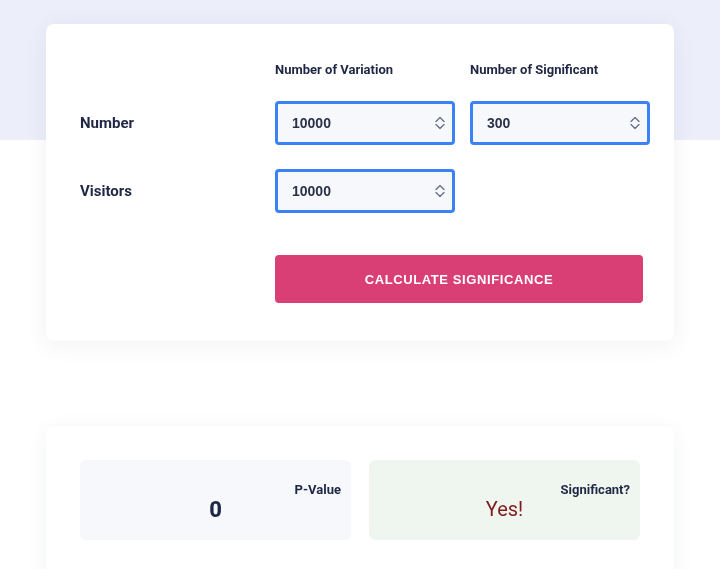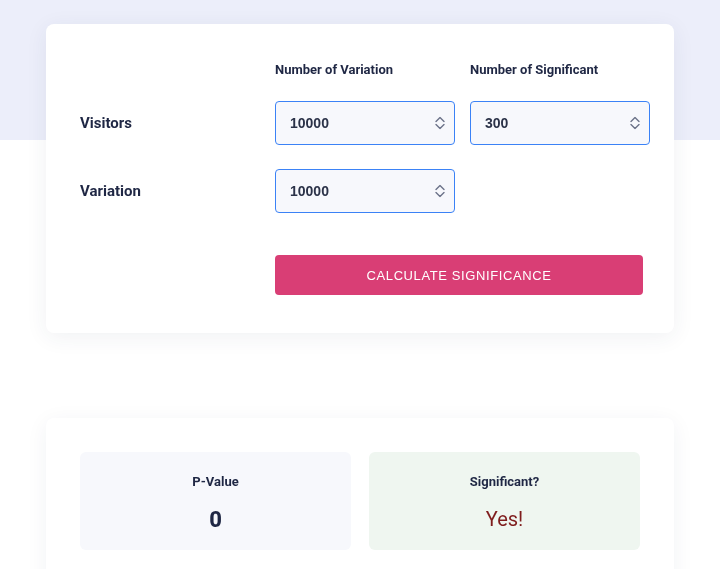--- a/index.html
+++ b/index.html
@@ -44,21 +44,21 @@
     font-weight: 700;
     color: #1f2744;
   }
   .num-wrap {
     position: relative;
     width: 180px;
   }
   .num-input {
     width: 100%;
     height: 44px;
-    border: 1px solid #3b82f6;
+    border: 3px solid #3b82f6;
     background: #f7f8fc;
     border-radius: 4px;
     padding: 0 34px 0 14px;
     font-size: 14px;
     font-weight: 600;
     color: #2b3248;
     outline: none;
     -moz-appearance: textfield;
   }
   .num-input::-webkit-outer-spin-button,
@@ -71,27 +71,27 @@
     width: 10px;
     display: flex;
     flex-direction: column;
     gap: 1px;
   }
   .stepper svg { display: block; }
   .calc-btn {
     grid-column: 2 / span 2;
     justify-self: start;
     width: 368px;
-    height: 40px;
+    height: 48px;
     margin-top: 18px;
     background: #d93e75;
     border: none;
     border-radius: 4px;
     color: #ffffff;
-    font-weight: 400;
+    font-weight: 700;
     font-size: 13px;
     letter-spacing: 0.6px;
     cursor: pointer;
   }
   .results-card {
     position: relative;
     z-index: 1;
     width: 628px;
     margin: 85px auto 0 auto;
     border-radius: 8px;
@@ -113,21 +113,22 @@
   .sig-box {
     background: #eff6f0;
     border-radius: 6px;
     text-align: center;
     padding: 22px 10px 12px 10px;
   }
   .box-title {
     font-size: 13px;
     font-weight: 700;
     color: #1f2744;
-    margin-bottom: 18px;
+    margin-bottom: 0;
+    text-align: right;
   }
   .pv-value {
     font-size: 22px;
     font-weight: 800;
     color: #1f2744;
   }
   .sig-value {
     font-size: 20px;
     font-weight: 400;
     color: #7f1d1d;
@@ -145,21 +146,21 @@
 
 <div class="top-bg"></div>
 
 <div class="card">
   <div class="form-grid">
 
     <div></div>
     <div class="col-header">Number of Variation</div>
     <div class="col-header">Number of Significant</div>
 
-    <div class="row-label">Visitors</div>
+    <div class="row-label">Number</div>
     <div class="num-wrap">
       <input class="num-input" type="text" value="10000" style="">
       <span class="stepper">
         <svg width="10" height="6" viewBox="0 0 10 6">
             <path d="M1 5 L5 1 L9 5" fill="none" stroke="#6c7389" stroke-width="1.4" stroke-linecap="round" stroke-linejoin="round"></path>
           </svg>
         <svg width="10" height="6" viewBox="0 0 10 6">
             <path d="M1 1 L5 5 L9 1" fill="none" stroke="#6c7389" stroke-width="1.4" stroke-linecap="round" stroke-linejoin="round"></path>
           </svg>
       </span>
@@ -169,21 +170,21 @@
       <span class="stepper">
         <svg width="10" height="6" viewBox="0 0 10 6">
             <path d="M1 5 L5 1 L9 5" fill="none" stroke="#6c7389" stroke-width="1.4" stroke-linecap="round" stroke-linejoin="round"></path>
           </svg>
         <svg width="10" height="6" viewBox="0 0 10 6">
             <path d="M1 1 L5 5 L9 1" fill="none" stroke="#6c7389" stroke-width="1.4" stroke-linecap="round" stroke-linejoin="round"></path>
           </svg>
       </span>
     </div>
 
-    <div class="row-label">Variation</div>
+    <div class="row-label">Visitors</div>
     <div class="num-wrap">
       <input class="num-input" type="text" value="10000" style="">
       <span class="stepper">
         <svg width="10" height="6" viewBox="0 0 10 6">
             <path d="M1 5 L5 1 L9 5" fill="none" stroke="#6c7389" stroke-width="1.4" stroke-linecap="round" stroke-linejoin="round"></path>
           </svg>
         <svg width="10" height="6" viewBox="0 0 10 6">
             <path d="M1 1 L5 5 L9 1" fill="none" stroke="#6c7389" stroke-width="1.4" stroke-linecap="round" stroke-linejoin="round"></path>
           </svg>
       </span>

